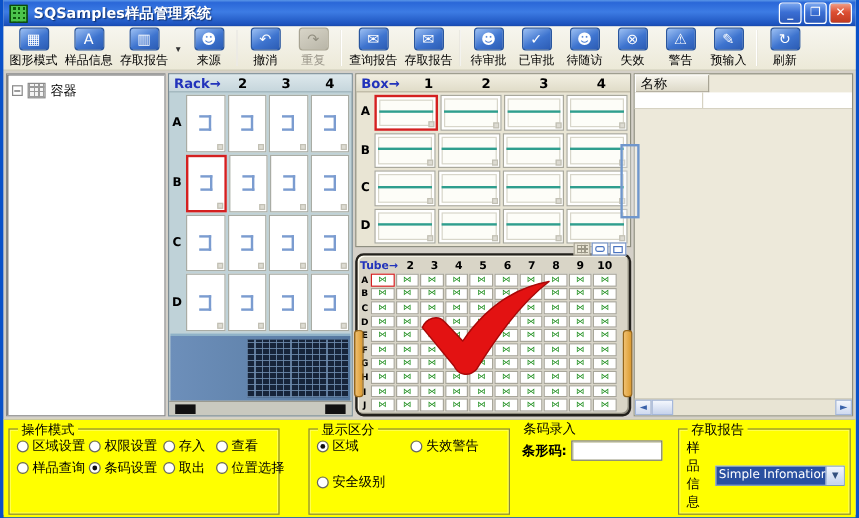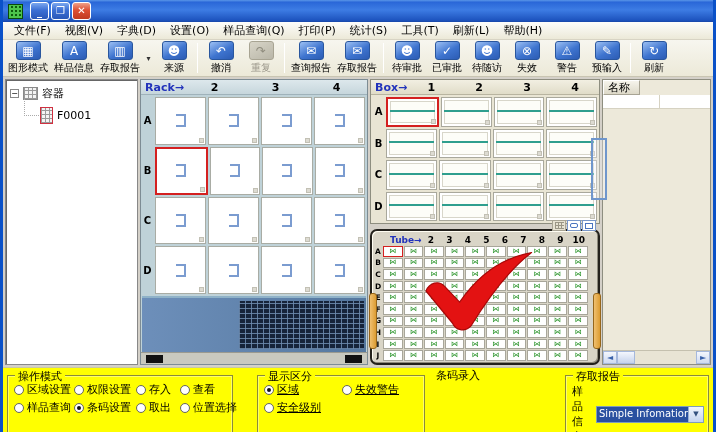--- a/index.html
+++ b/index.html
@@ -46,21 +46,21 @@
   .tree-row { display:flex; align-items:center; gap:4px; margin-bottom:6px; }
   .tree-row.child { margin-left:30px; position:relative; }
   .tree-row.child::before { content:""; position:absolute; left:-16px; top:-8px; width:14px; height:16px;
     border-left:1px dotted #aaa; border-bottom:1px dotted #aaa; }
   .expander { width:9px; height:9px; border:1px solid #888; background:#fff; font-size:8px; line-height:7px; text-align:center; }
   .grid-ico { width:15px; height:13px; border:1px solid #8a8a8a; background-color:#f4f4f4;
     background-image:repeating-linear-gradient(90deg,#9a9a9a 0 1px,transparent 1px 4px),repeating-linear-gradient(0deg,#9a9a9a 0 1px,transparent 1px 4px); }
   .grid-ico.sel { width:13px; height:17px; border:1px solid #d03040; }
 
   
-  .rack { width:228px; background:#bfd2d8; border:1px solid #7d8c94; display:flex; flex-direction:column; }
+  .rack { width:154px; background:#bfd2d8; border:1px solid #7d8c94; display:flex; flex-direction:column; }
   .rack-header,.box-header { height:15px; display:flex; align-items:center; font-weight:bold; font-size:11px;
     background:linear-gradient(180deg,#dde8ec,#c6d6dc); border-bottom:1px solid #9fb2ba; }
   .hlabel { color:#2233bb; padding-left:4px; white-space:nowrap; }
   .hcol { flex:1; text-align:center; }
   .rack-rows { flex:1; padding:2px 2px 2px 1px; display:flex; flex-direction:column; gap:2px; }
   .g-row { flex:1; display:flex; gap:2px; align-items:stretch; }
   .row-lab { width:11px; display:flex; align-items:center; justify-content:center; font-weight:bold; font-size:10px; }
   .rcell { flex:1; background:#fff; border:1px solid #a9aca4; position:relative; display:flex; align-items:center; justify-content:center; }
   .rcell.sel { border:2px solid #d42020; }
   .bracket { width:10px; height:13px; border:2px solid #7b9cd0; border-left:none; }
@@ -87,54 +87,54 @@
 
   .tubep { height:136px; background:#d9d5c7; border:2px solid #23211c; border-radius:7px;
     box-shadow:inset 1px 1px 0 #fffdf2, inset -1px -1px 0 #8d8a7c; position:relative; padding:2px 10px 2px 2px; display:flex; flex-direction:column; }
   .tube-ctrls { position:absolute; top:-11px; right:2px; display:flex; gap:1px; z-index:4; }
   .tctl { width:14px; height:11px; border:1px solid #7a97c8; background:#fff; display:flex; align-items:center; justify-content:center; }
   .tctl .rect { width:8px; height:5px; border:1px solid #4a74c0; border-radius:2px; }
   .tctl .sq { width:8px; height:6px; border:1px solid #4a74c0; }
   .tctl.gridc { background:#e6e2d2; border-color:#a8a494; }
   .tctl .mini-grid { width:9px; height:7px; background-image:repeating-linear-gradient(90deg,#9a9686 0 1px,transparent 1px 3px),repeating-linear-gradient(0deg,#9a9686 0 1px,transparent 1px 3px); }
   .tube-head { height:13px; display:flex; align-items:center; font-weight:bold; font-size:9px; }
-  .tube-head .hlabel { font-size:9px; padding-left:16px; }
+  .tube-head .hlabel { font-size:9px; padding-left:0; }
   .tube-rows { flex:1; display:flex; flex-direction:column; gap:1px; }
   .trow { flex:1; display:flex; gap:1px; }
   .tlab { width:8px; font-size:7.5px; font-weight:bold; display:flex; align-items:center; justify-content:center; }
   .tcell { flex:1; background:#fff; border:1px solid #a8a69a; display:flex; align-items:center; justify-content:center;
     font-size:7px; color:#1f8f1f; line-height:1; overflow:hidden; }
   .tcell.sel { border:1.5px solid #d42020; }
   .thandle { position:absolute; width:8px; height:56px; top:62px; background:linear-gradient(90deg,#f0c070,#dc9c32); border:1px solid #96661a; border-radius:3px; z-index:3; }
   .thandle.l { left:-3px; } .thandle.r { right:-3px; }
   .check-svg { position:absolute; left:46px; top:10px; z-index:5; pointer-events:none; }
 
   
   .rightp { flex:1; background:#ede9da; border:1px solid #8e8e80; display:flex; flex-direction:column; }
   .cols-header { display:flex; height:15px; }
   .col-h { background:linear-gradient(180deg,#f6f4ec,#ddd9c8); border:1px solid #fff; border-right-color:#a8a494; border-bottom-color:#a8a494;
     font-size:11px; padding:0 4px; display:flex; align-items:center; }
-  .col-h.c1 { width:37px; } .col-h.c2 { flex:1; }
+  .col-h.c1 { width:62px; } .col-h.c2 { flex:1; }
   .first-row { display:flex; height:14px; background:#fff; border-bottom:1px solid #d6d2c2; }
   .first-row .fc1 { width:57px; border-right:1px solid #d6d2c2; }
   .rfill { flex:1; }
   .hscroll { height:14px; display:flex; background:#e8e4d4; border-top:1px solid #c4c0ae; align-items:stretch; }
   .sbtn { width:14px; background:linear-gradient(180deg,#f4f7fd,#cfdaf0); border:1px solid #a5b8dc; color:#3a62aa; font-size:8px;
     display:flex; align-items:center; justify-content:center; }
   .sthumb { width:18px; background:linear-gradient(180deg,#f4f7fd,#c6d3ec); border:1px solid #a5b8dc; }
   .strack { flex:1; }
 
   
   .yellowbar { flex:0 0 46px; background:#ffff00; display:flex; padding:3px 4px 2px 4px; border-top:1px solid #c8c8a0; }
   .gbox { border:1px solid #8a8a3a; box-shadow:inset 0 0 0 1px #ffff66; position:relative; margin-top:4px; padding:6px 4px 2px 6px; }
   .gtitle { position:absolute; top:-7px; left:7px; background:#ffff00; padding:0 3px; font-size:11px; }
   .g-op { width:226px; }
   .g-op .opts { display:grid; grid-template-columns:60px 62px 44px 54px; row-gap:3px; }
   .g-disp { width:168px; margin-left:24px; }
-  .g-disp .opts { display:grid; grid-template-columns:78px 80px; row-gap:3px;text-decoration:underline; }
+  .g-disp .opts { display:grid; grid-template-columns:78px 80px; row-gap:15px; }
   .g-bar { width:124px; margin-left:4px; border:none; box-shadow:none; }
   .g-bar .gtitle { left:4px; }
   .barrow { display:flex; align-items:center; gap:4px; margin-top:4px; }
   .blabel { font-weight:bold; white-space:nowrap; }
   .barcode-input { width:76px; height:17px; background:#fff; border:1px solid #7a7a5a; box-shadow:inset 1px 1px 0 #c8c8a8; }
   .g-dict { flex:1; margin-left:12px; }
   .dictrow { display:flex; align-items:center; gap:5px; margin-top:2px; }
   .combo { flex:1; max-width:108px; height:17px; background:#fff; border:1px solid #7f9db9; display:flex; }
   .combo-val { flex:1; background:#2a50a0; color:#fff; font-size:10px; padding:1px 2px; white-space:nowrap; overflow:hidden; }
   .combo-btn { width:15px; background:linear-gradient(180deg,#f2f6fd,#c4d3ee); border-left:1px solid #9ab0d4; font-size:7px; color:#33507e;
@@ -143,43 +143,32 @@
   .radio { width:10px; height:10px; border-radius:50%; border:1px solid #666; background:radial-gradient(#fff 60%,#d8d8c8); position:relative; flex:0 0 10px; }
   .radio.checked::after { content:""; position:absolute; left:2px; top:2px; width:4px; height:4px; border-radius:50%; background:#111; }
 </style>
 </head>
 <body>
 
 <div class="window">
 
   <div class="titlebar">
     <div class="app-icon"></div>
+    <div class="title-text">SQSamples样品管理系统</div>
     <div class="winbtn min">
         <span>_</span>
       </div>
     <div class="winbtn">
         <span>❐</span>
       </div>
     <div class="winbtn close">
         <span>✕</span>
       </div>
   </div>
 
-  <div class="menubar" id="menubar">
-      <div class="menu-item">文件(F)</div>
-      <div class="menu-item">视图(V)</div>
-      <div class="menu-item">字典(D)</div>
-      <div class="menu-item">设置(O)</div>
-      <div class="menu-item">样品查询(Q)</div>
-      <div class="menu-item">打印(P)</div>
-      <div class="menu-item">统计(S)</div>
-      <div class="menu-item">工具(T)</div>
-      <div class="menu-item">刷新(L)</div>
-      <div class="menu-item">帮助(H)</div>
-    </div>
 
   <div class="toolbar" id="toolbar">
       <div class="tbtn">
         <div class="ticon">▦</div>
         <div class="tlabel">图形模式</div>
       </div>
       <div class="tbtn">
         <div class="ticon">A</div>
         <div class="tlabel">样品信息</div>
       </div>
@@ -242,24 +231,20 @@
       </div>
     </div>
 
   <div class="main">
 
     <div class="tree">
       <div class="tree-row">
         <span class="expander">−</span>
         <span class="grid-ico"></span>
         <span>容器</span>
-      </div>
-      <div class="tree-row child">
-        <span class="grid-ico sel"></span>
-        <span>F0001</span>
       </div>
     </div>
 
     <div class="rack">
       <div class="rack-header" id="rack-header">
           <div class="hlabel">Rack→</div>
           <div class="hcol">2</div>
           <div class="hcol">3</div>
           <div class="hcol">4</div>
         </div>
@@ -687,20 +672,24 @@
             <div>失效警告</div>
           </div>
           <div class="opt">
             <div class="radio"></div>
             <div>安全级别</div>
           </div>
         </div>
     </div>
     <div class="gbox g-bar">
       <span class="gtitle">条码录入</span>
+      <div class="barrow">
+        <span class="blabel">条形码:</span>
+        <input class="barcode-input" value="" style="">
+      </div>
     </div>
     <div class="gbox g-dict">
       <span class="gtitle">存取报告</span>
       <div class="dictrow">
         <span>样品信息</span>
         <div class="combo">
           <span class="combo-val">Simple Infomation</span>
           <span class="combo-btn">▼</span>
         </div>
       </div>

